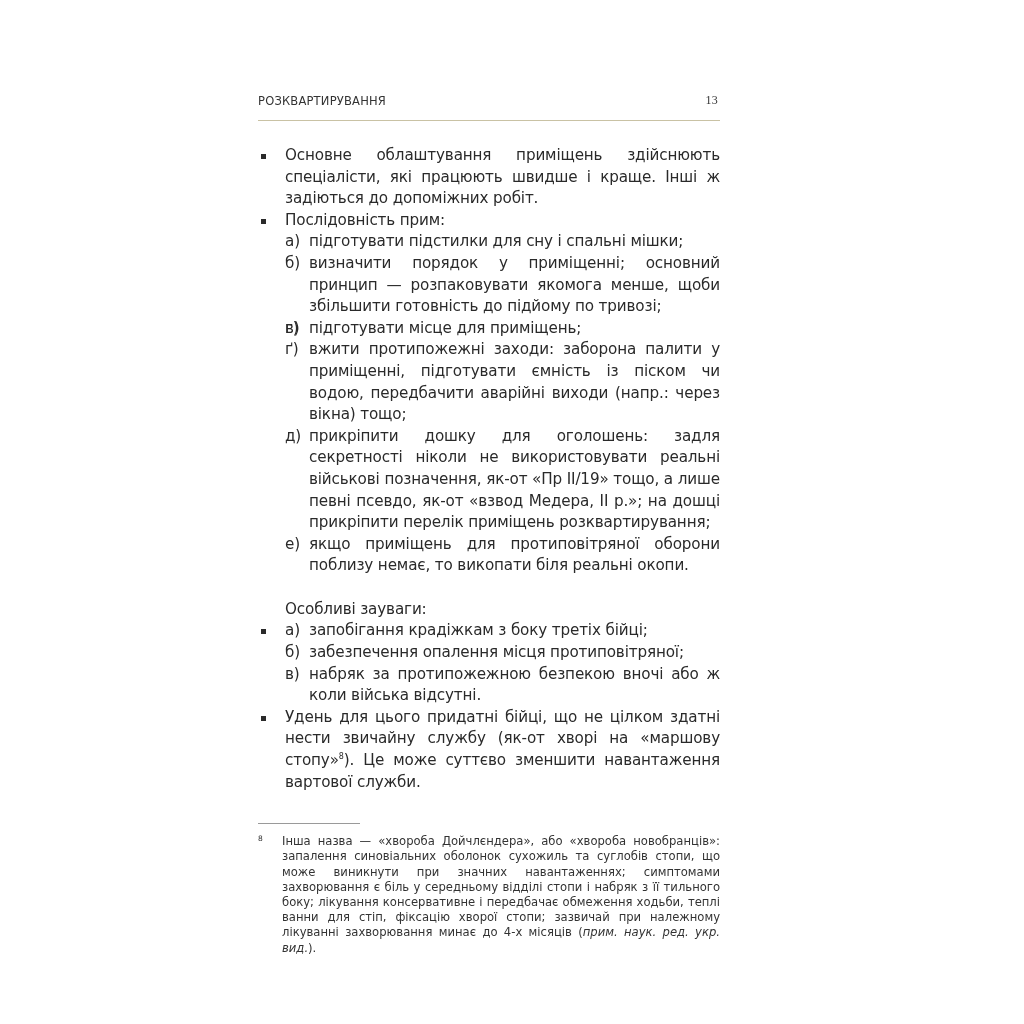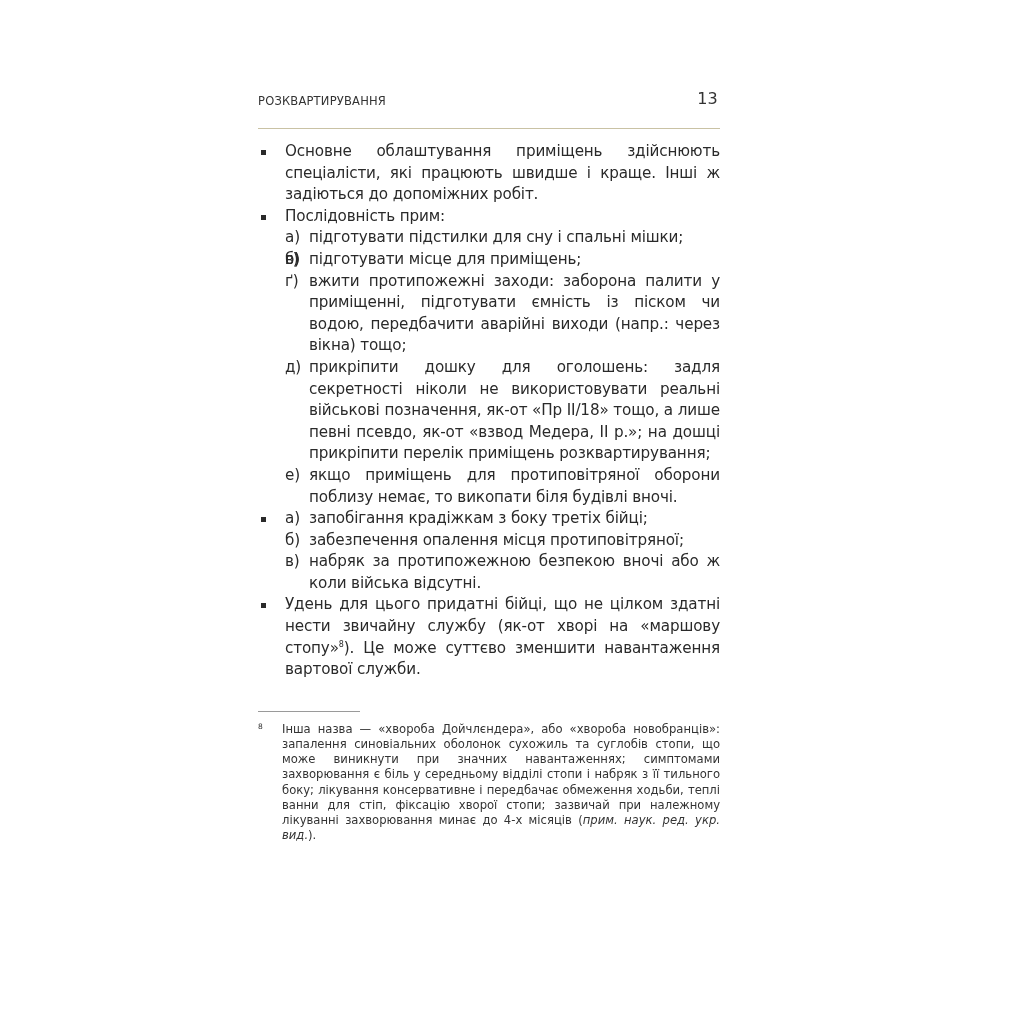--- a/index.html
+++ b/index.html
@@ -4,25 +4,25 @@
   <style>
     html, body { margin: 0; padding: 0; background: #ffffff; }
     body { width: 1024px; height: 1024px; position: relative; overflow: hidden; }
     .page {
       position: absolute; left: 258px; top: 90px; width: 462px;
       font-family: "DejaVu Sans", sans-serif; color: #2a2a2a;
     }
     .running-head {
       display: flex; justify-content: space-between; align-items: flex-end;
       font-size: 11.5px; letter-spacing: 0.2px; color: #333;
-      padding-bottom: 20px; border-bottom: 1px solid #c9c2a4;
+      padding-bottom: 12px; border-bottom: 1px solid #c9c2a4;
       height: 18px;
     }
-    .running-head .folio { font-size: 16px; padding-right: 2px; }
-    .body { margin-top: 12px; font-size: 15.2px; line-height: 21.6px; letter-spacing: -0.15px; }
+    .running-head .folio { font-size: 12px; padding-right: 2px; font-family: Liberation Serif, serif; }
+    .body { margin-top: 24px; font-size: 15.2px; line-height: 21.6px; letter-spacing: -0.15px; }
     .bullet { position: relative; padding-left: 27px; }
     .bullet::before {
       content: ""; position: absolute; left: 3px; top: 9px;
       width: 5px; height: 5px; background: #2a2a2a;
     }
     .bullet .p { text-align: justify; }
     .sub { position: relative; padding-left: 24px; text-align: justify; }
     .sub .lbl { position: absolute; left: 0; top: 0; }
     .para-plain { padding-left: 27px; margin-top: 22px; }
     .footnote-rule { width: 102px; height: 1px; background: #9a9a9a; margin-top: 30px; }
@@ -44,28 +44,29 @@
   </div>
 
   <div class="body">
     <div class="bullet">
       <div class="p">Основне облаштування приміщень здійснюють спеціалісти, які працюють швидше і краще. Інші ж задіються до допоміжних робіт.</div>
     </div>
 
     <div class="bullet">
       <div class="p">Послідовність прим:</div>
       <div class="sub"><span class="lbl">а)</span><span>підготувати підстилки для сну і спальні мішки;</span></div>
-      <div class="sub"><span class="lbl">б)</span></div>
+      <div class="sub"><span class="lbl">б)</span><span>визначити порядок у приміщенні; основний принцип — розпаковувати якомога менше, щоби збільшити готовність до підйому по тривозі;</span></div>
       <div class="sub"><span class="lbl">в)</span></div>
       <div class="sub"><span class="lbl">г)</span><span>підготувати місце для приміщень;</span></div>
       <div class="sub"><span class="lbl">ґ)</span><span>вжити протипожежні заходи: заборона палити у приміщенні, підготувати ємність із піском чи водою, передбачити аварійні виходи (напр.: через вікна) тощо;</span></div>
-      <div class="sub"><span class="lbl">д)</span><span>прикріпити дошку для оголошень: задля секретності ніколи не використовувати реальні військові позначення, як-от «Пр II/18» тощо, а лише певні псевдо, як-от «взвод Медера, II р.»; на дошці прикріпити перелік приміщень розквартирування;</span></div>
-      <div class="sub"><span class="lbl">е)</span><span>якщо приміщень для протиповітряної оборони поблизу немає, то викопати біля будівлі вночі.</span></div>
+      <div class="sub"><span class="lbl">д)</span><span>прикріпити дошку для оголошень: задля секретності ніколи не використовувати реальні військові позначення, як-от «Пр II/19» тощо, а лише певні псевдо, як-от «взвод Медера, II р.»; на дошці прикріпити перелік приміщень розквартирування;</span></div>
+      <div class="sub"><span class="lbl">е)</span><span>якщо приміщень для протиповітряної оборони поблизу немає, то викопати біля реальні окопи.</span></div>
     </div>
 
+    <div class="para-plain">Особливі зауваги:</div>
 
     <div class="bullet">
       <div class="sub"><span class="lbl">а)</span><span>запобігання крадіжкам з боку третіх бійці;</span></div>
       <div class="sub"><span class="lbl">б)</span><span>забезпечення опалення місця протиповітряної;</span></div>
       <div class="sub"><span class="lbl">в)</span><span>набряк за протипожежною безпекою вночі або ж коли війська відсутні.</span></div>
     </div>
 
     <div class="bullet">
       <div class="p"><span>Удень для цього придатні бійці, що не цілком здатні нести звичайну службу (як-от хворі на «маршову стопу»</span><sup class="fn">8</sup><span>). Це може суттєво зменшити навантаження вартової служби.</span></div>
     </div>

